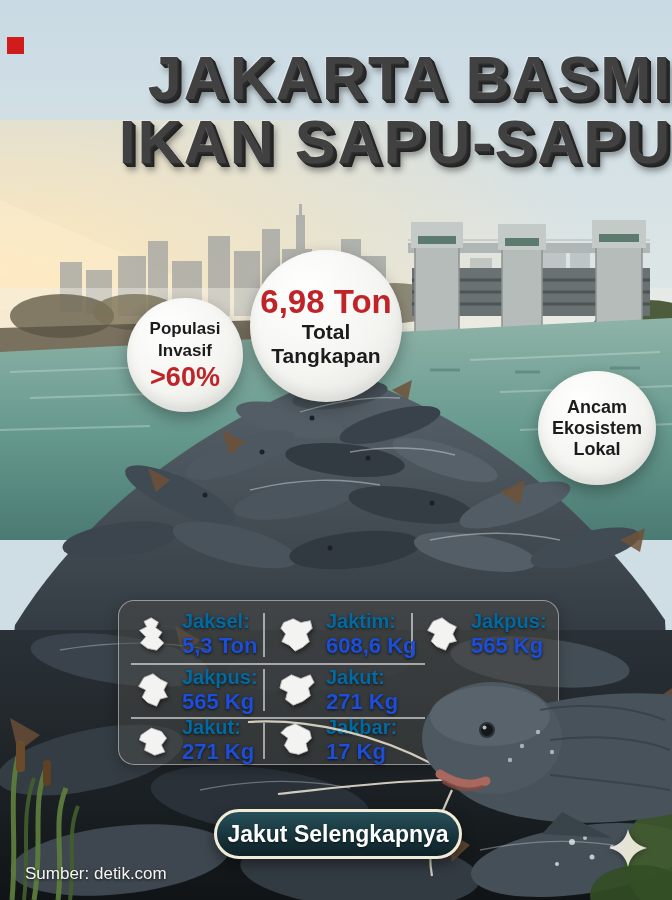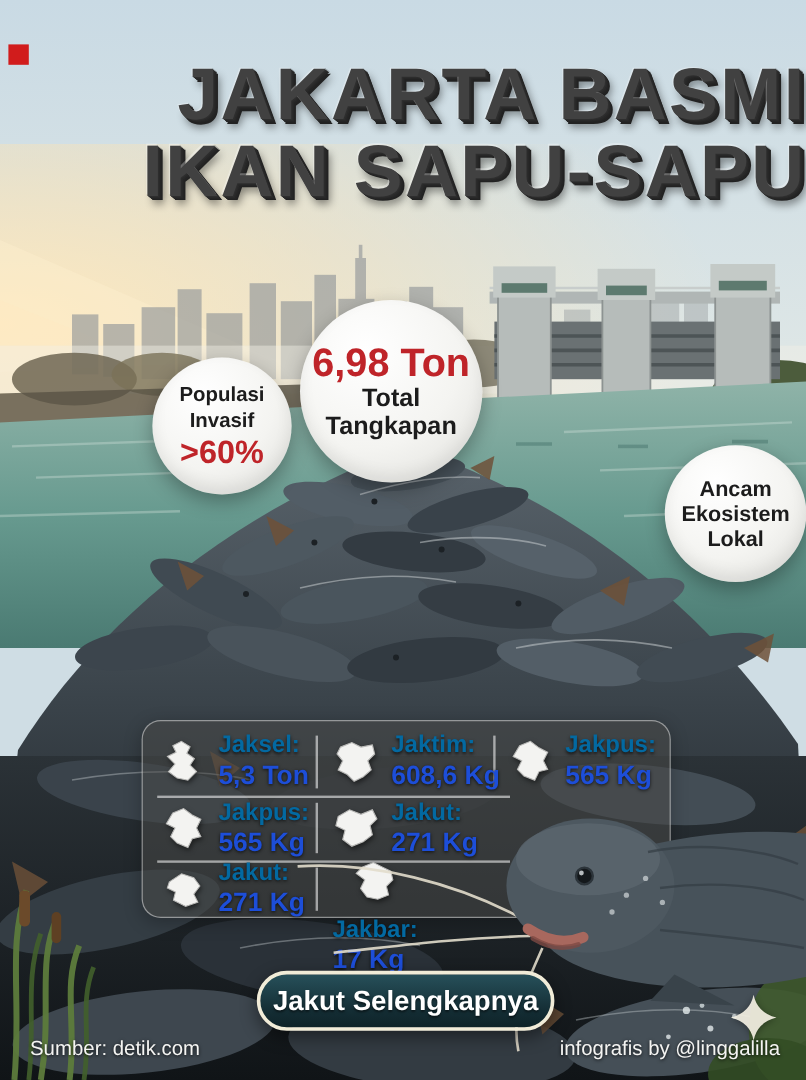--- a/index.html
+++ b/index.html
@@ -26,21 +26,21 @@
     background:radial-gradient(circle at 36% 28%, #ffffff 0%, #f4f4f1 55%, #dededa 100%);
     box-shadow:0 6px 16px rgba(0,0,0,.30), inset 0 -6px 12px rgba(0,0,0,.07);}
   .badge .dark{color:#1c1c1c;font-weight:bold;}
   .badge .red{color:#bf2429;font-weight:bold;}
   #badge-total{left:250px;top:250px;width:152px;height:152px;}
   #badge-total .red{font-size:33px;line-height:36px;}
   #badge-total .dark{font-size:21px;line-height:24px;}
   #badge-populasi{left:127px;top:298px;width:116px;height:114px;}
   #badge-populasi .dark{font-size:17px;line-height:22px;}
   #badge-populasi .red{font-size:27px;line-height:30px;}
-  #badge-ancam{left:554px;top:371px;width:118px;height:114px;}
+  #badge-ancam{left:538px;top:371px;width:118px;height:114px;}
   #badge-ancam .dark{font-size:18px;line-height:21px;}
   #badge-bahaya{left:56px;top:452px;width:126px;height:122px;}
   #badge-bahaya .dark{font-size:18px;line-height:21px;}
 
   
   #panel{left:118px;top:600px;width:439px;height:163px;z-index:2;border-radius:16px;
     background:rgba(72,72,70,.52);border:1px solid rgba(255,255,255,.45);
     box-shadow:0 4px 14px rgba(0,0,0,.25);}
   .divider{position:absolute;background:rgba(255,255,255,.55);}
   .cell{position:absolute;display:flex;align-items:center;gap:9px;height:50px;}
@@ -407,21 +407,21 @@
       <span class="micon">
         <svg width="34" height="34" viewBox="0 0 40 40">
             <path d="M6 14 L18 6 30 10 36 18 30 26 34 34 22 38 10 32 12 24 4 20 Z" fill="#f3f3f1" stroke="#b9b9b7" stroke-width="1"></path>
           </svg>
       </span>
       <span class="ctext">
         <span class="region">Jakut:</span>
         <span class="amount">271 Kg</span>
       </span>
     </div>
-    <div class="cell" style="left:158px;top:114px;flex-direction:column;">
+    <div class="cell" style="left:158px;top:114px;">
       <span class="micon">
         <svg width="38" height="36" viewBox="0 0 40 40">
             <path d="M8 6 L18 2 26 6 34 10 36 18 30 24 32 32 22 36 12 34 6 26 10 18 2 12 Z" fill="#f3f3f1" stroke="#b9b9b7" stroke-width="1"></path>
           </svg>
       </span>
       <span class="ctext">
         <span class="region">Jakbar:</span>
         <span class="amount">17 Kg</span>
       </span>
     </div>
@@ -456,18 +456,17 @@
       <circle cx="352" cy="202" r="3"></circle>
         <circle cx="372" cy="217" r="2.5"></circle>
       <circle cx="337" cy="224" r="2"></circle>
         <circle cx="392" cy="207" r="2"></circle>
     </g>
   </svg>
 
   <button id="cta" class="abs">Jakut Selengkapnya</button>
 
   <div id="source" class="abs footer-text">Sumber: detik.com</div>
-  <div id="credit" class="abs footer-text">infografis by @linggalilla</div>
   <svg id="sparkle" class="abs" viewBox="0 0 40 40">
     <path d="M20 1 Q23 16 39 20 Q23 24 20 39 Q17 24 1 20 Q17 16 20 1" fill="#f3efe2"></path>
   </svg>
 
 </div>
 
 </body></html>

